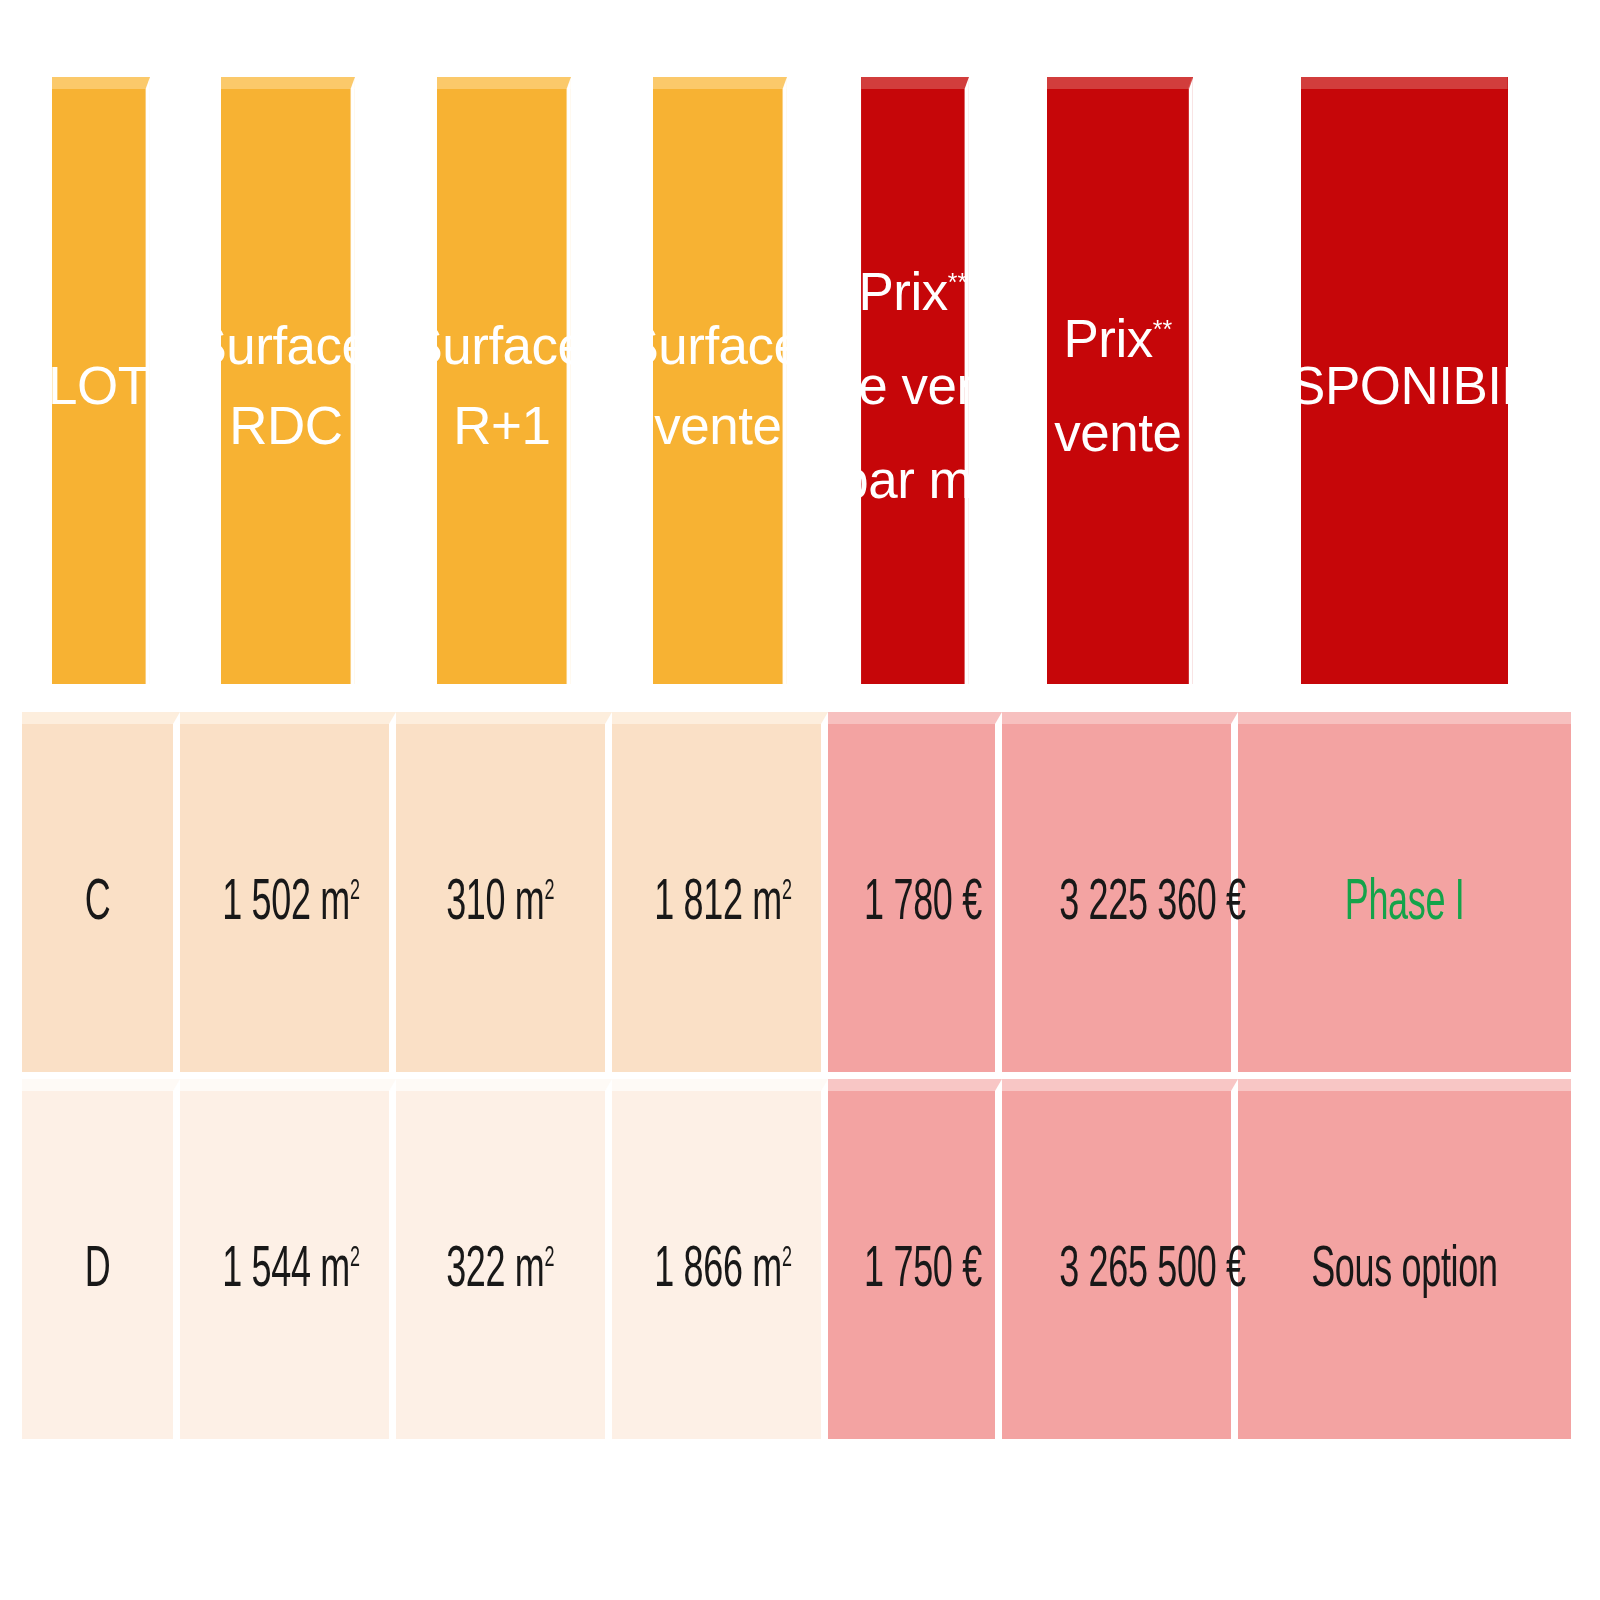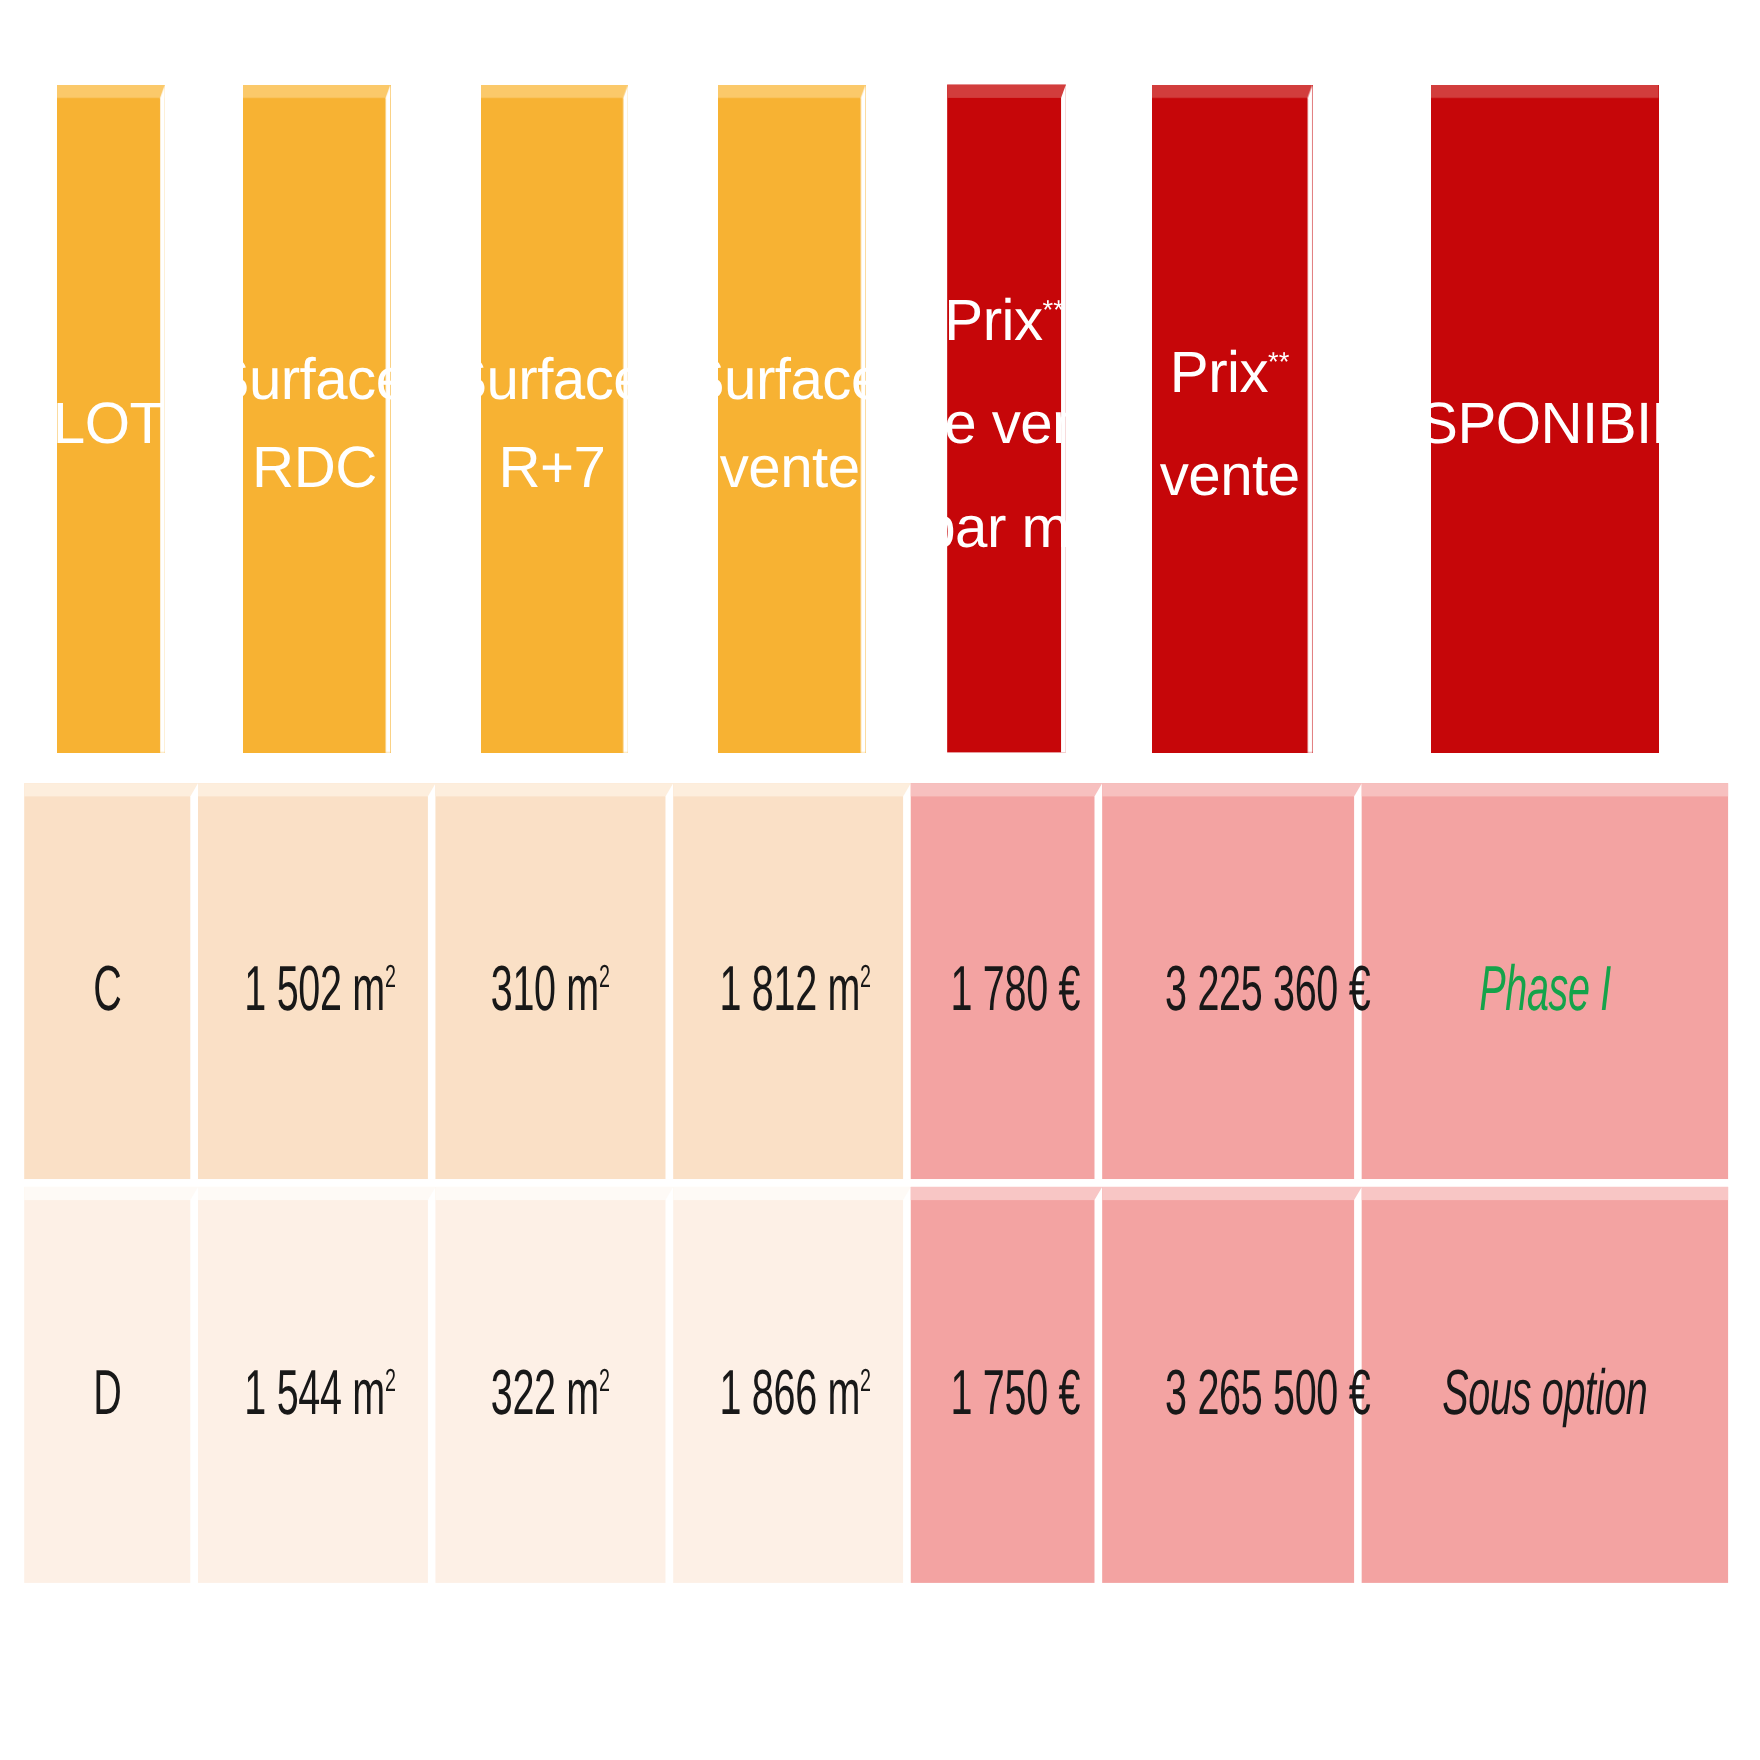--- a/index.html
+++ b/index.html
@@ -103,21 +103,21 @@
 
   
   tr.data-row td {
     height: 360px;
     font-size: 58px;
     color: #181818;
     letter-spacing: -0.5px;
     white-space: nowrap;
     border-right: 7px solid #ffffff;
   }
-  tr.data-row td.cell-last { border-right: 0 none; font-style: italic; }
+  tr.data-row td.cell-last { border-right: 0 none; }
 
   .cell-inner {
     display: inline-block;
     transform: scaleX(0.62);
     transform-origin: center center;
   }
 
   
   tr.row-c td.tone-orange { background: #fae0c6; border-top: 12px solid #fdeedd; }
   tr.row-c td.tone-red    { background: #f3a3a2; border-top: 12px solid #f7c0bf; margin-top: 41px; }
@@ -156,21 +156,21 @@
         <th class="hdr-orange">
           <span class="hdr-inner">
             <span class="hdr-line"><span>Surface</span><sup class="star">*</sup></span>
             <span class="hdr-line">RDC</span>
           </span>
         </th>
 
         <th class="hdr-orange">
           <span class="hdr-inner">
             <span class="hdr-line"><span>Surface</span><sup class="star">*</sup></span>
-            <span class="hdr-line">R+7</span>
+            <span class="hdr-line">R+1</span>
           </span>
         </th>
 
         <th class="hdr-orange">
           <span class="hdr-inner">
             <span class="hdr-line"><span>Surface</span><sup class="star">*</sup></span>
             <span class="hdr-line">vente</span>
           </span>
         </th>
 

